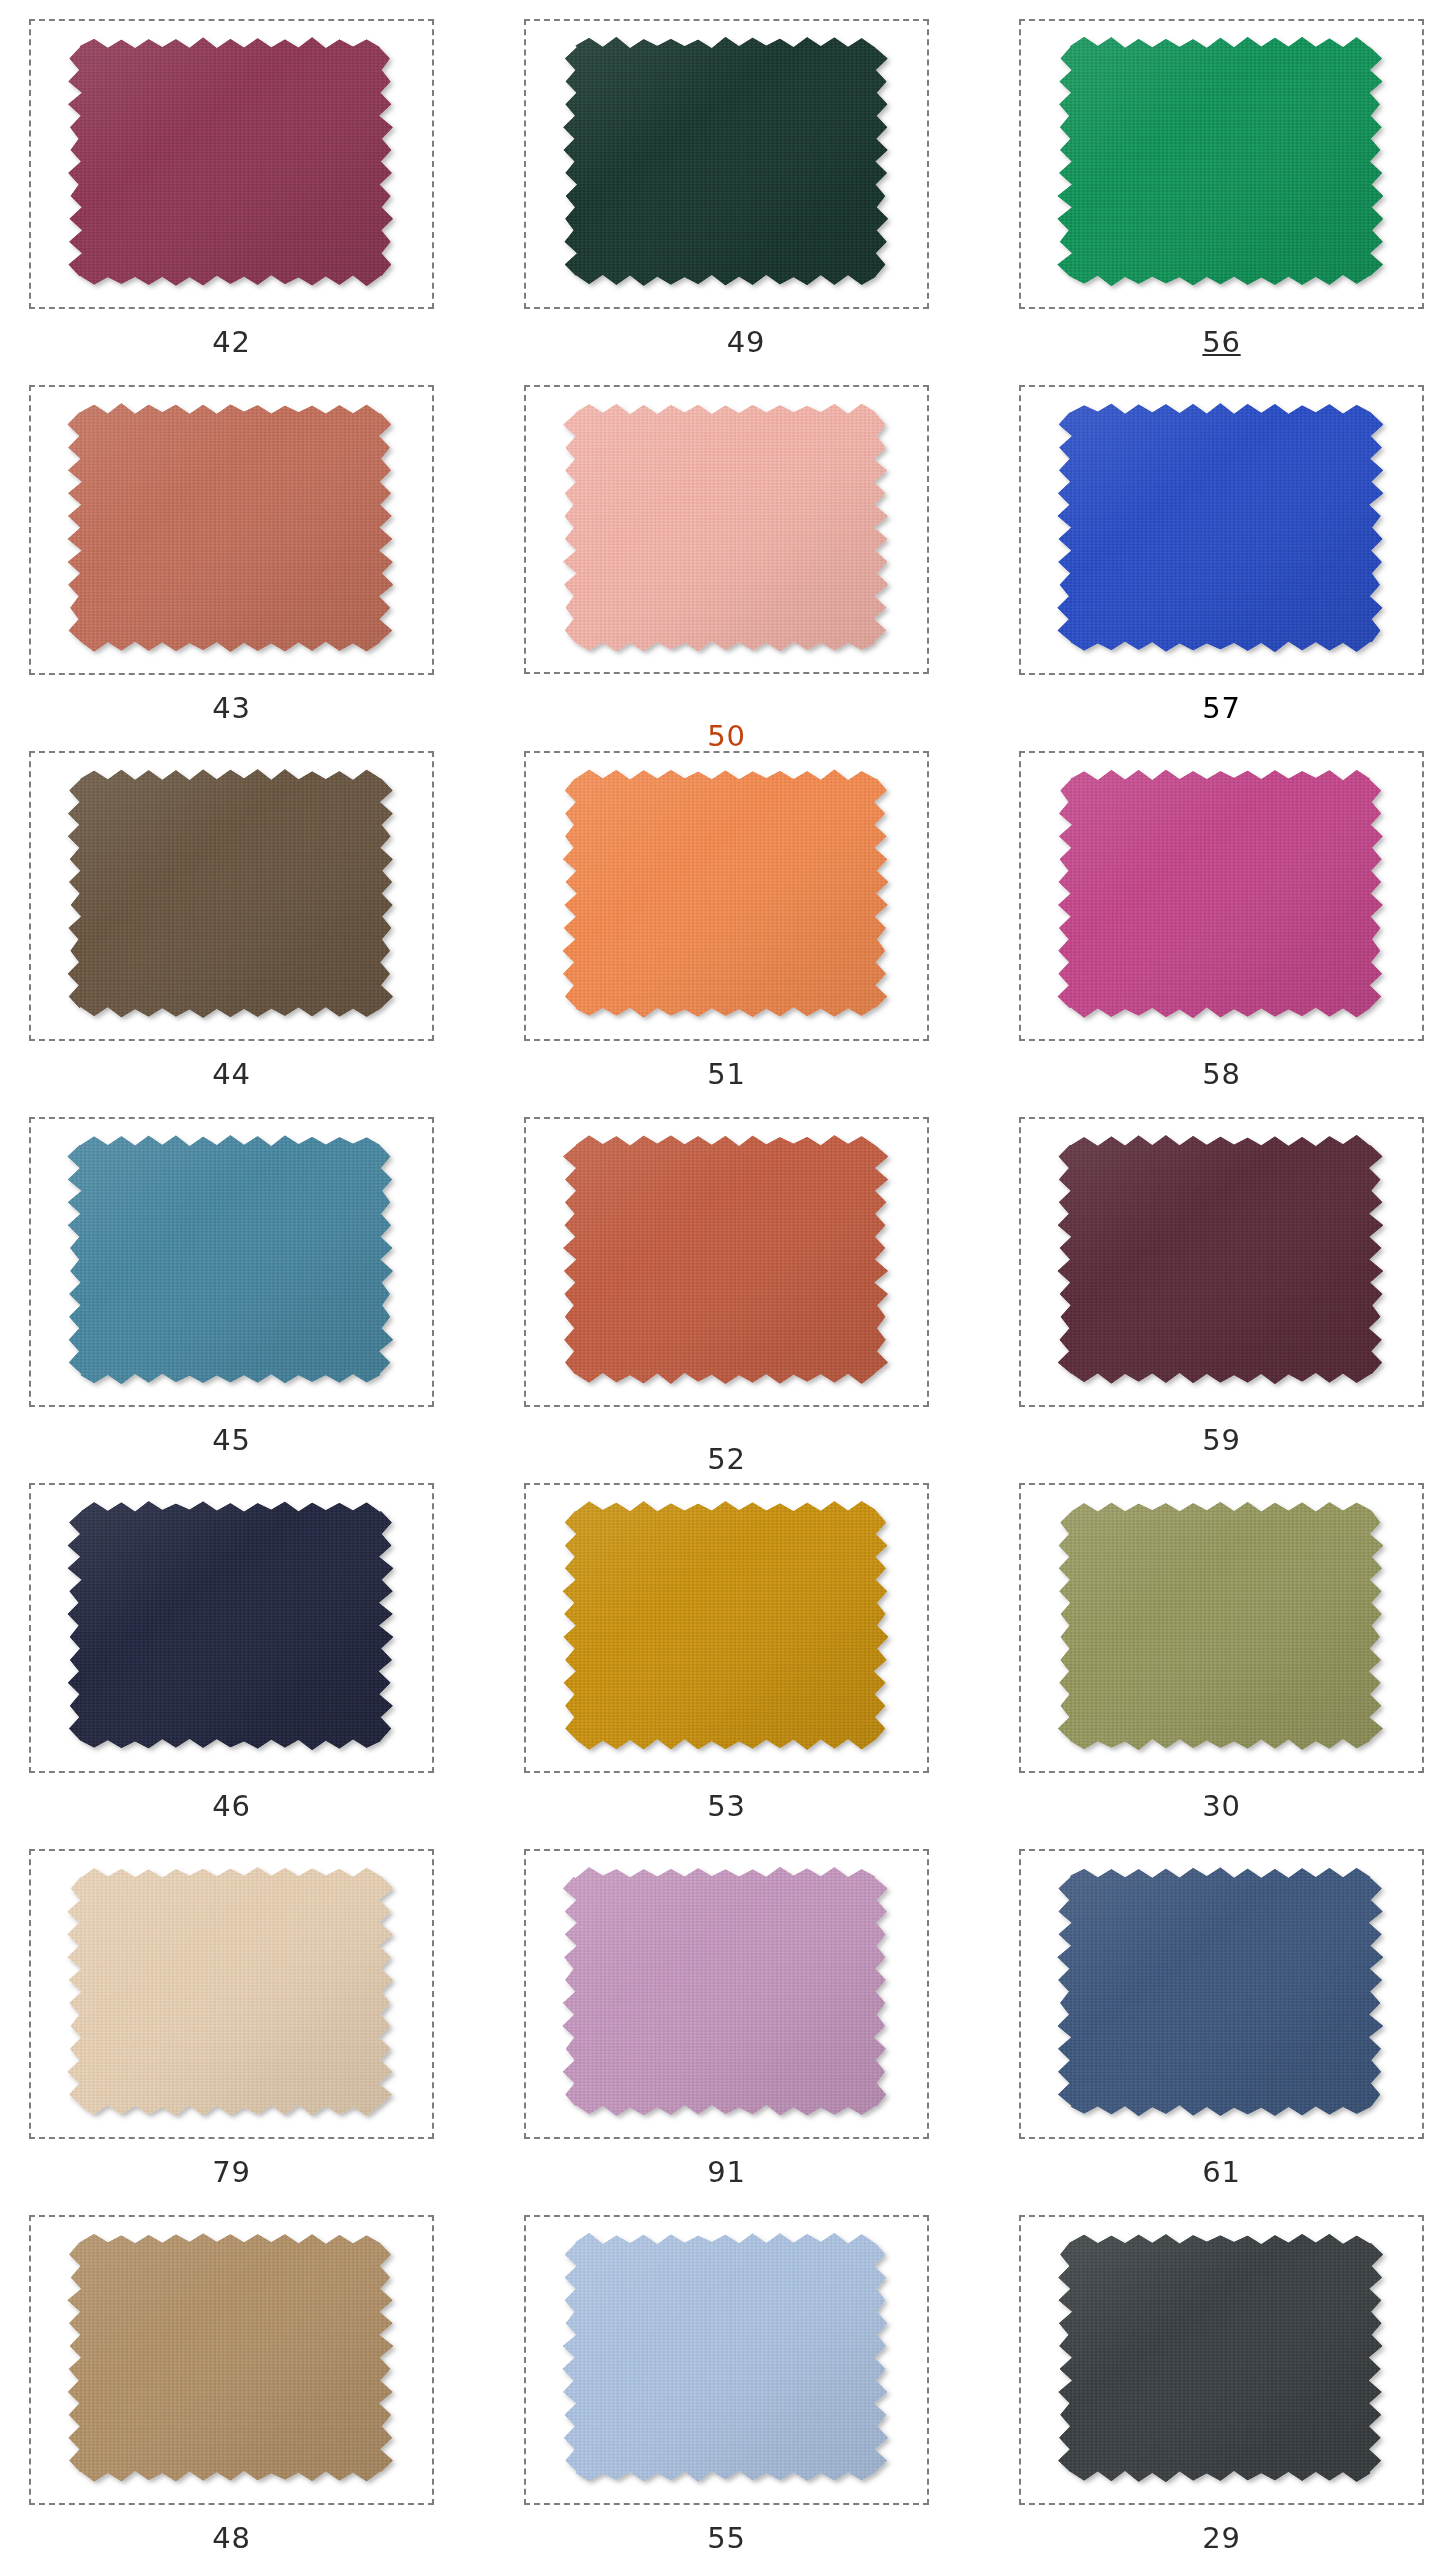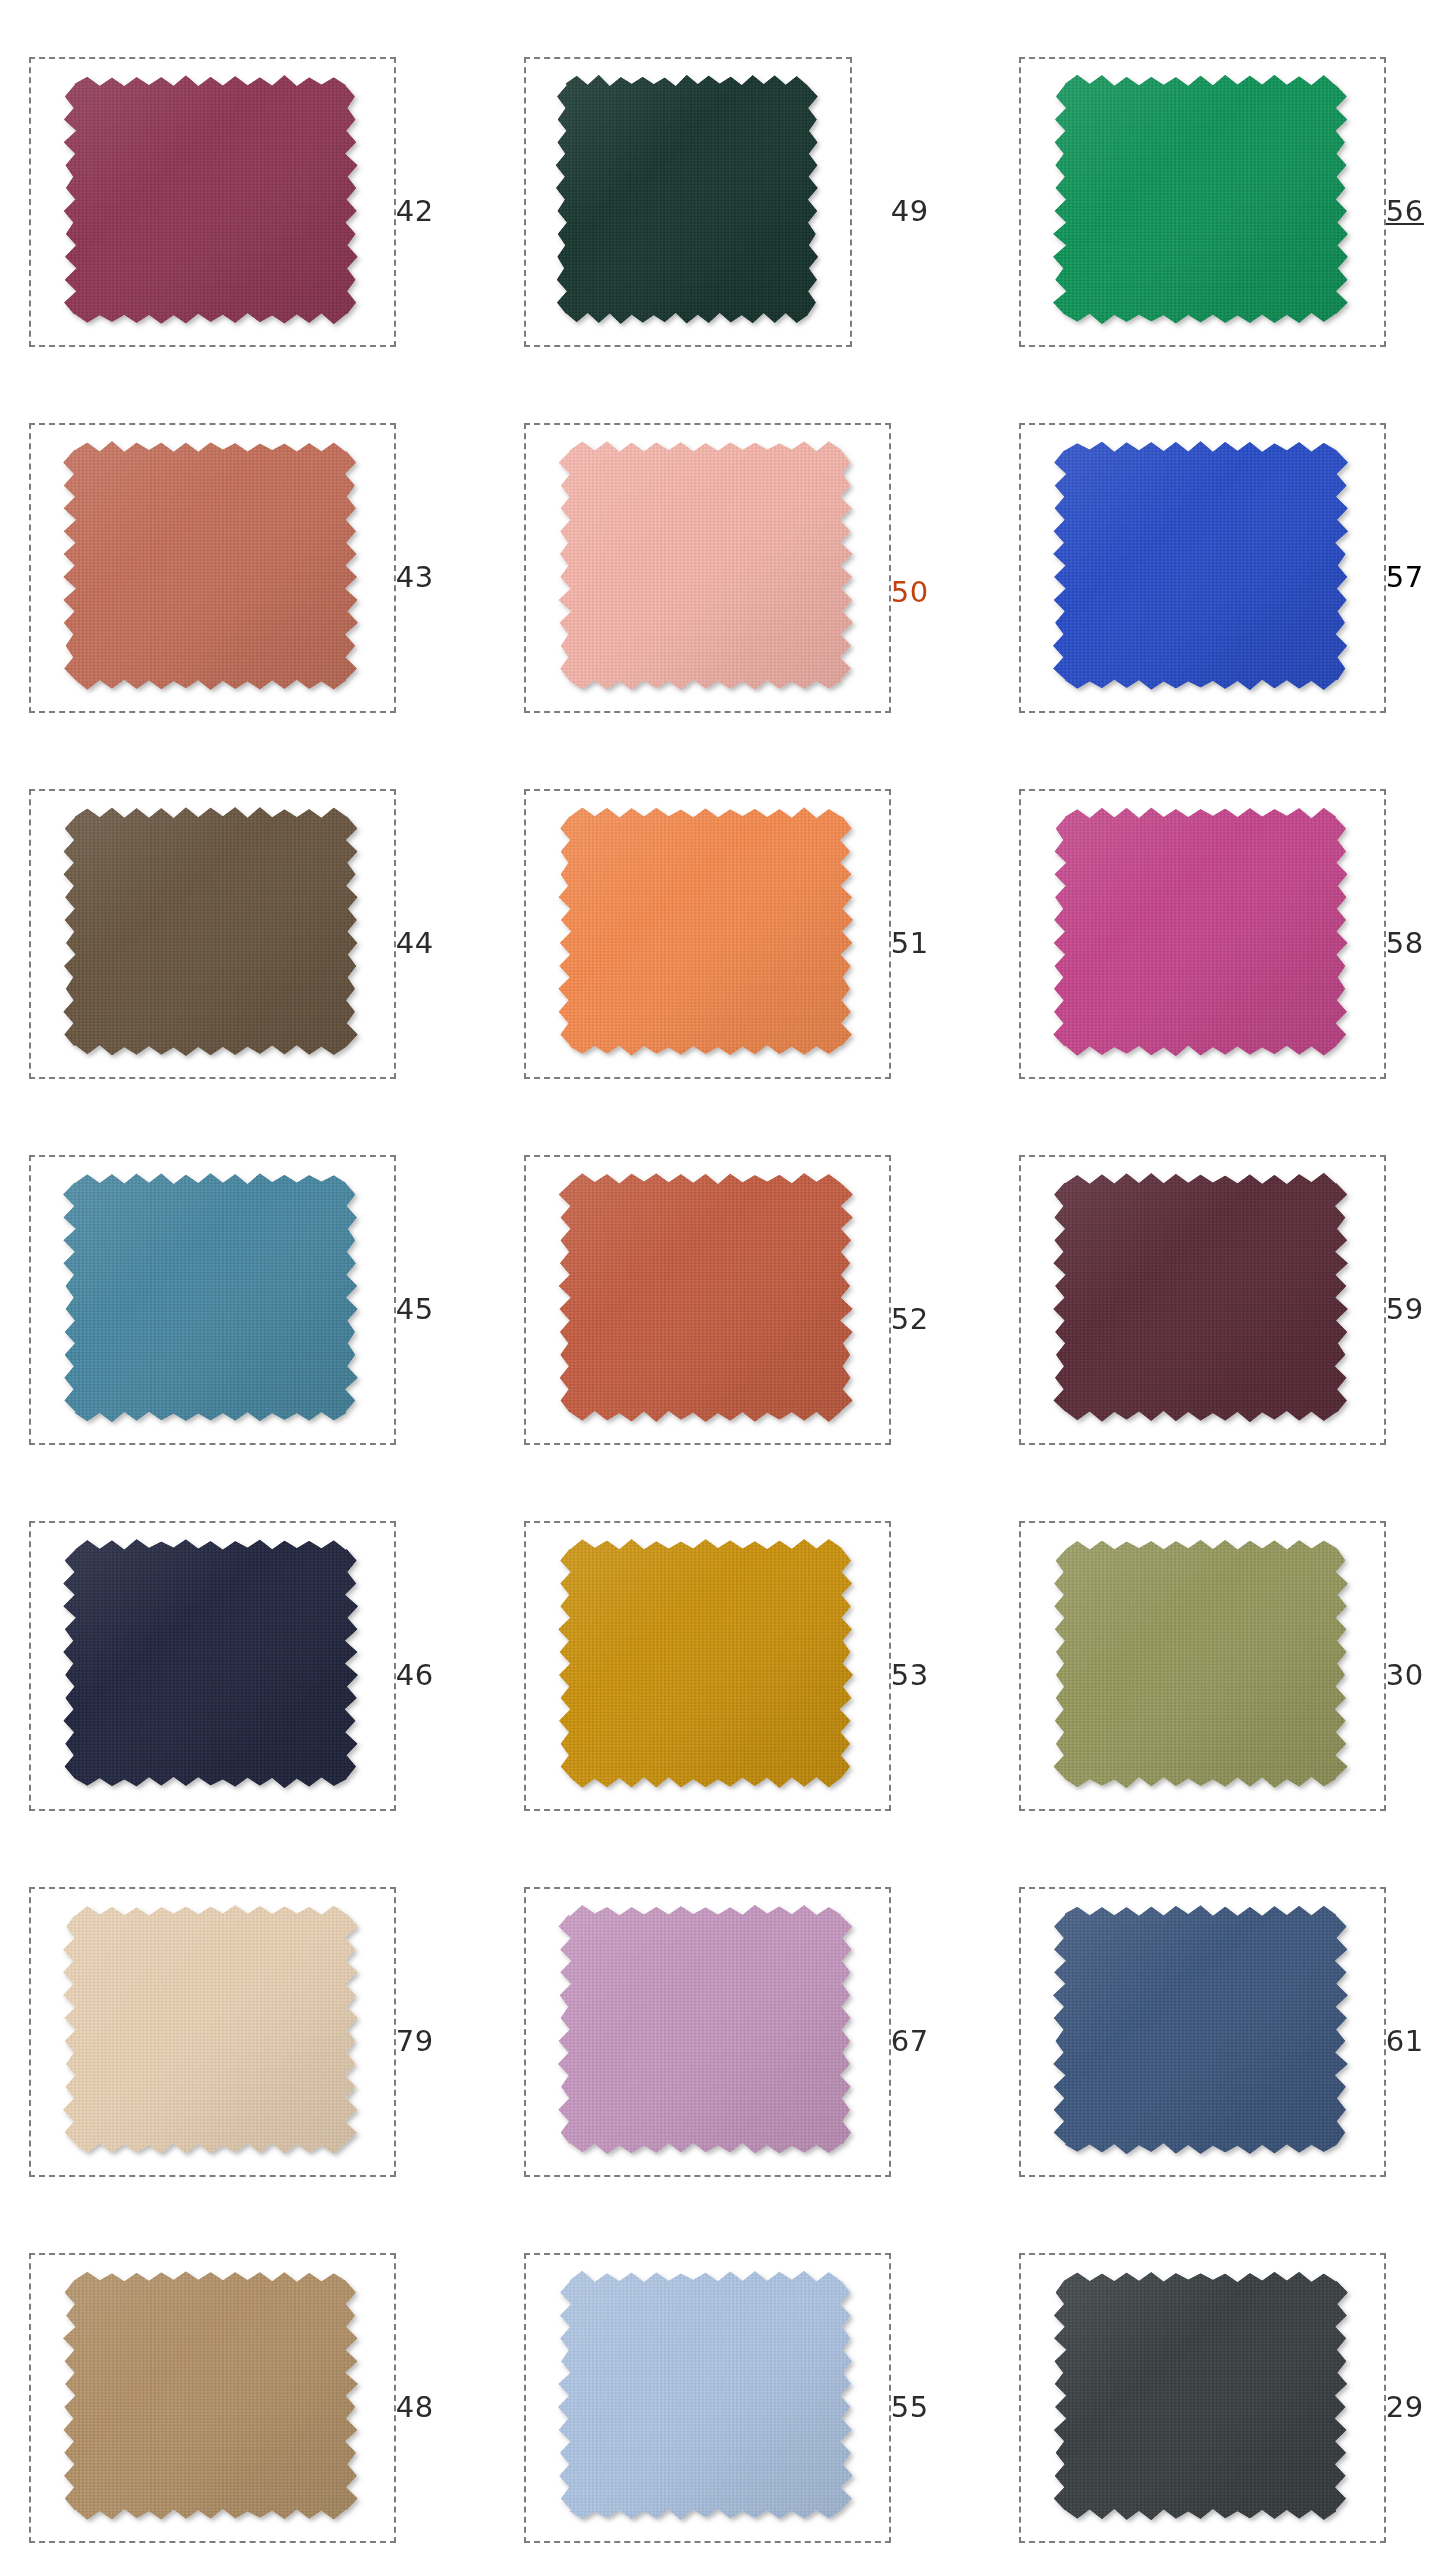--- a/index.html
+++ b/index.html
@@ -26,21 +26,21 @@
     display: grid;
     grid-template-columns: repeat(3, 1fr);
     column-gap: 90px;
     row-gap: 0px;
     grid-auto-rows: 366px;
   }
 
   .swatch-cell {
     position: relative;
     display: flex;
-    flex-direction: row;
+    flex-direction: column;
     align-items: center;
   }
 
   .swatch-frame {
     position: relative;
     width: 100%;
     height: 290px;
     border: 2.2px dashed #7b7d80;
     background: #ffffff;
   }
@@ -629,21 +629,21 @@
                 </filter>
               </defs>
               <path d="M7.00,8.08L15.45,-0.94L23.91,5.99L32.36,0.59L40.82,7.37L49.27,0.77L57.73,6.68L66.18,0.44L74.64,6.79L83.09,-0.04L91.55,6.41L100.00,0.85L108.45,6.86L116.91,0.82L125.36,7.00L133.82,-1.06L142.27,5.98L150.73,-0.02L159.18,6.52L167.64,-0.99L176.09,7.15L184.55,0.61L193.00,6.68L192.17,7.00L200.51,16.30L193.73,25.60L200.03,34.90L193.33,44.20L199.32,53.50L193.59,62.80L199.17,72.10L192.89,81.40L199.46,90.70L193.13,100.00L199.09,109.30L193.78,118.60L199.04,127.90L192.05,137.20L199.53,146.50L193.26,155.80L198.96,165.10L193.71,174.40L199.69,183.70L194.08,193.00L193.00,192.95L184.55,200.08L176.09,193.78L167.64,199.85L159.18,194.08L150.73,200.54L142.27,193.92L133.82,200.52L125.36,192.04L116.91,199.71L108.45,194.06L100.00,199.54L91.55,191.95L83.09,199.59L74.64,192.17L66.18,200.07L57.73,193.94L49.27,200.28L40.82,194.03L32.36,200.87L23.91,192.62L15.45,199.44L7.00,191.97L6.78,193.00L0.75,183.70L6.48,174.40L-0.88,165.10L6.65,155.80L1.04,146.50L6.35,137.20L-1.10,127.90L6.30,118.60L-0.76,109.30L6.98,100.00L0.67,90.70L5.92,81.40L0.05,72.10L7.93,62.80L0.46,53.50L8.08,44.20L0.38,34.90L7.78,25.60L-0.74,16.30L5.97,7.00Z" fill="#c396bd" filter="url(#sw16ds)"></path>
               <g clip-path="url(#sw16clip)">
                 <rect x="-10" y="-10" width="220" height="220" fill="url(#sw16warp)"></rect>
                 <rect x="-10" y="-10" width="220" height="220" fill="url(#sw16sh)"></rect>
               </g>
             </svg>
           </div>
         </div>
-        <div class="swatch-label" style="color: rgb(43, 43, 45);">67</div>
+        <div class="swatch-label" style="color: rgb(43, 43, 45);">91</div>
       </div>
       <div class="swatch-cell">
         <div class="swatch-frame" style="border-color: rgb(123, 125, 128);">
           <div class="swatch-stage">
             <svg class="swatch-svg" viewBox="-6 -6 214 216" preserveAspectRatio="none">
               <defs>
                 <clipPath id="sw17clip">
                   <path d="M7.00,6.02L15.45,0.49L23.91,7.39L32.36,0.70L40.82,7.33L49.27,0.64L57.73,7.88L66.18,0.29L74.64,7.55L83.09,-0.41L91.55,6.31L100.00,-0.79L108.45,7.77L116.91,0.33L125.36,7.79L133.82,0.47L142.27,7.81L150.73,-0.10L159.18,7.11L167.64,-0.28L176.09,7.31L184.55,-0.37L193.00,6.91L192.45,7.00L200.06,16.30L193.18,25.60L200.63,34.90L191.97,44.20L199.98,53.50L192.99,62.80L201.00,72.10L192.55,81.40L200.27,90.70L192.85,100.00L199.17,109.30L192.22,118.60L200.94,127.90L192.08,137.20L199.58,146.50L193.52,155.80L199.62,165.10L193.31,174.40L199.13,183.70L193.70,193.00L193.00,193.78L184.55,199.20L176.09,193.60L167.64,199.84L159.18,193.17L150.73,200.41L142.27,193.64L133.82,200.87L125.36,194.10L116.91,199.69L108.45,194.10L100.00,200.80L91.55,193.56L83.09,200.77L74.64,192.21L66.18,199.21L57.73,193.82L49.27,200.98L40.82,192.97L32.36,199.60L23.91,193.10L15.45,199.00L7.00,193.29L7.91,193.00L-0.69,183.70L6.52,174.40L-0.66,165.10L6.70,155.80L-0.69,146.50L7.50,137.20L-0.95,127.90L6.18,118.60L0.61,109.30L6.14,100.00L-0.58,90.70L6.47,81.40L-1.08,72.10L7.42,62.80L-0.30,53.50L7.81,44.20L-0.39,34.90L6.36,25.60L-0.39,16.30L7.15,7.00Z"></path>
                 </clipPath>
                 <pattern id="sw17warp" width="2.6" height="2.6" patternUnits="userSpaceOnUse">

